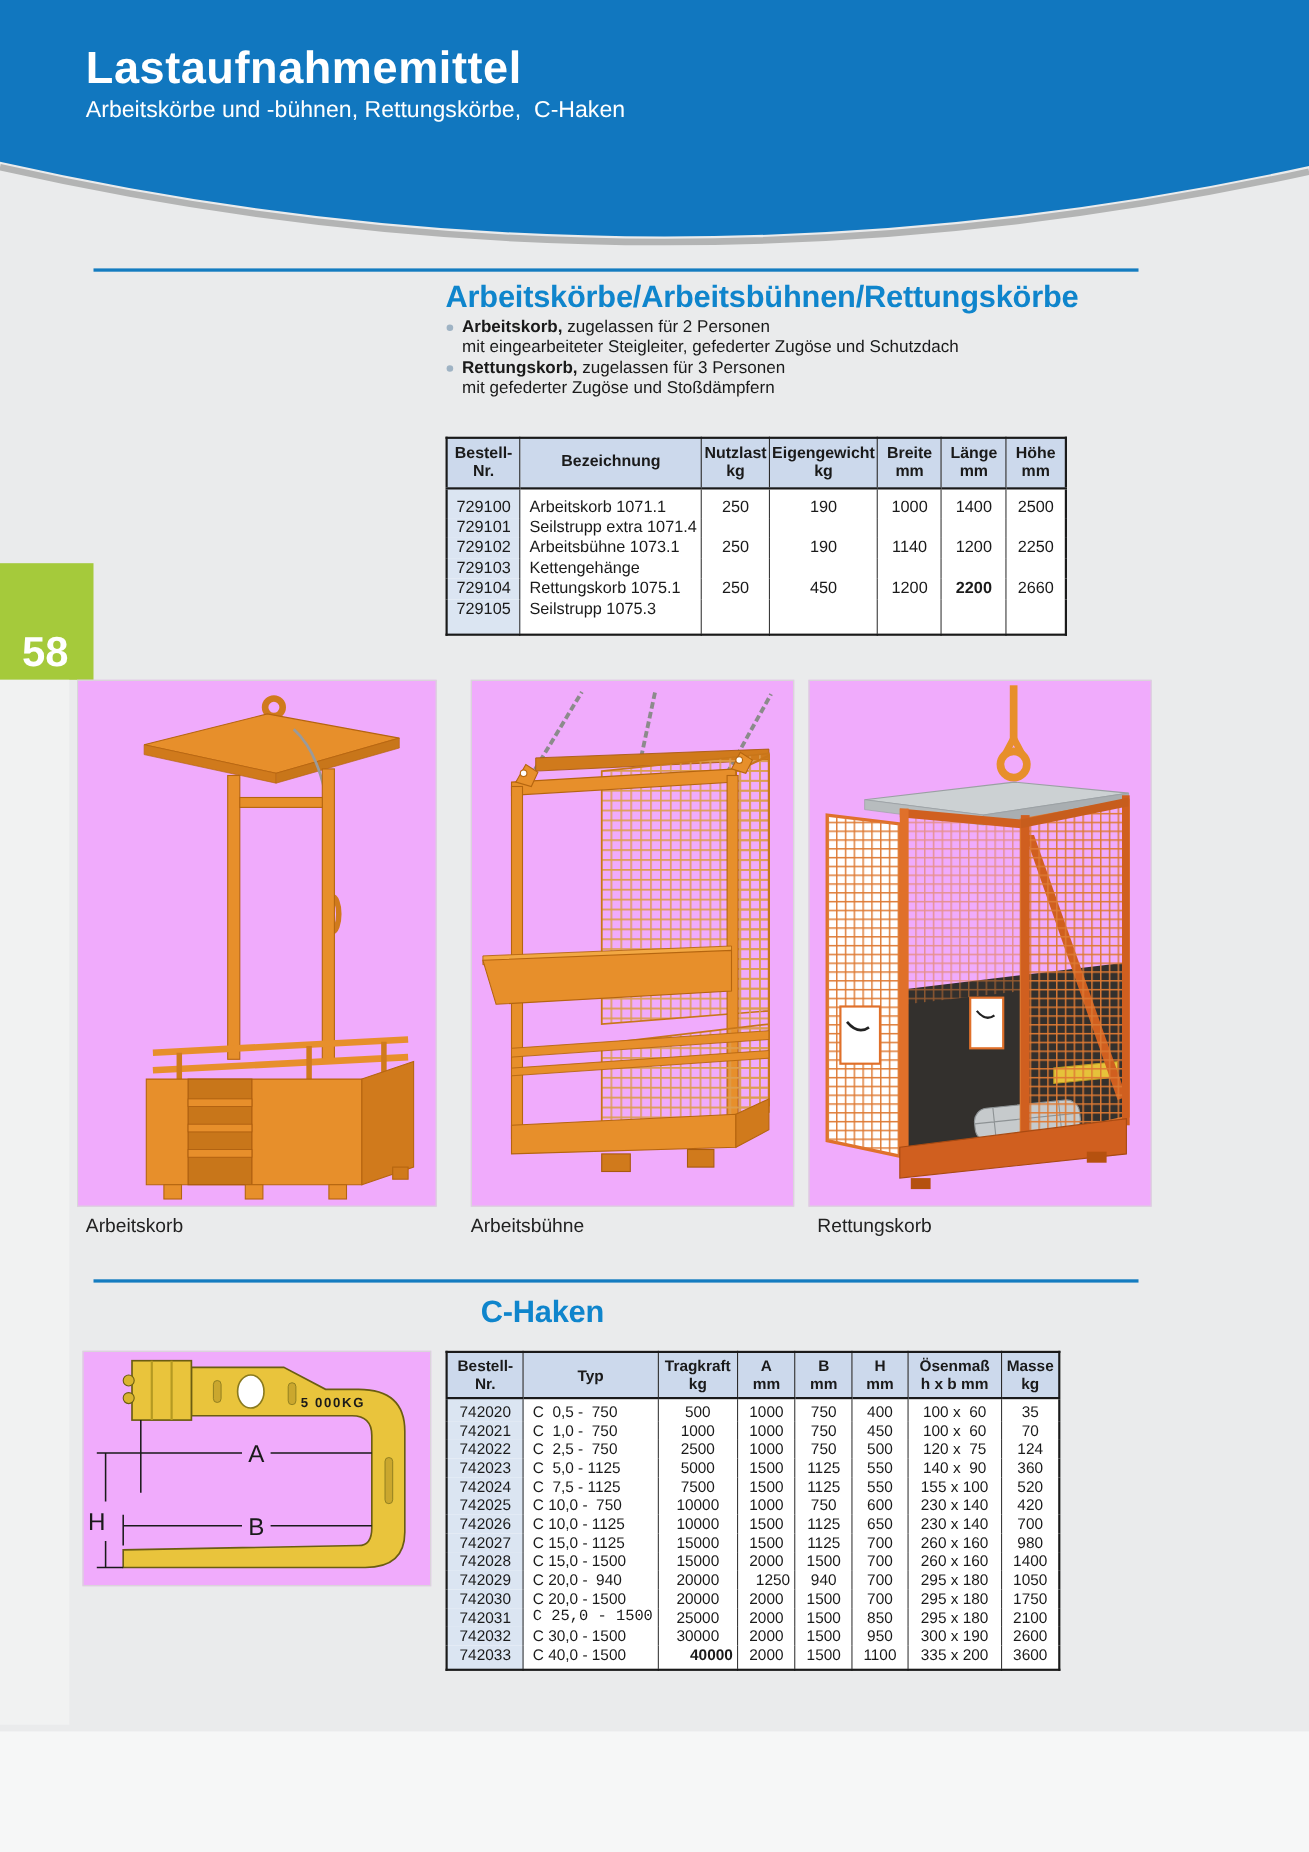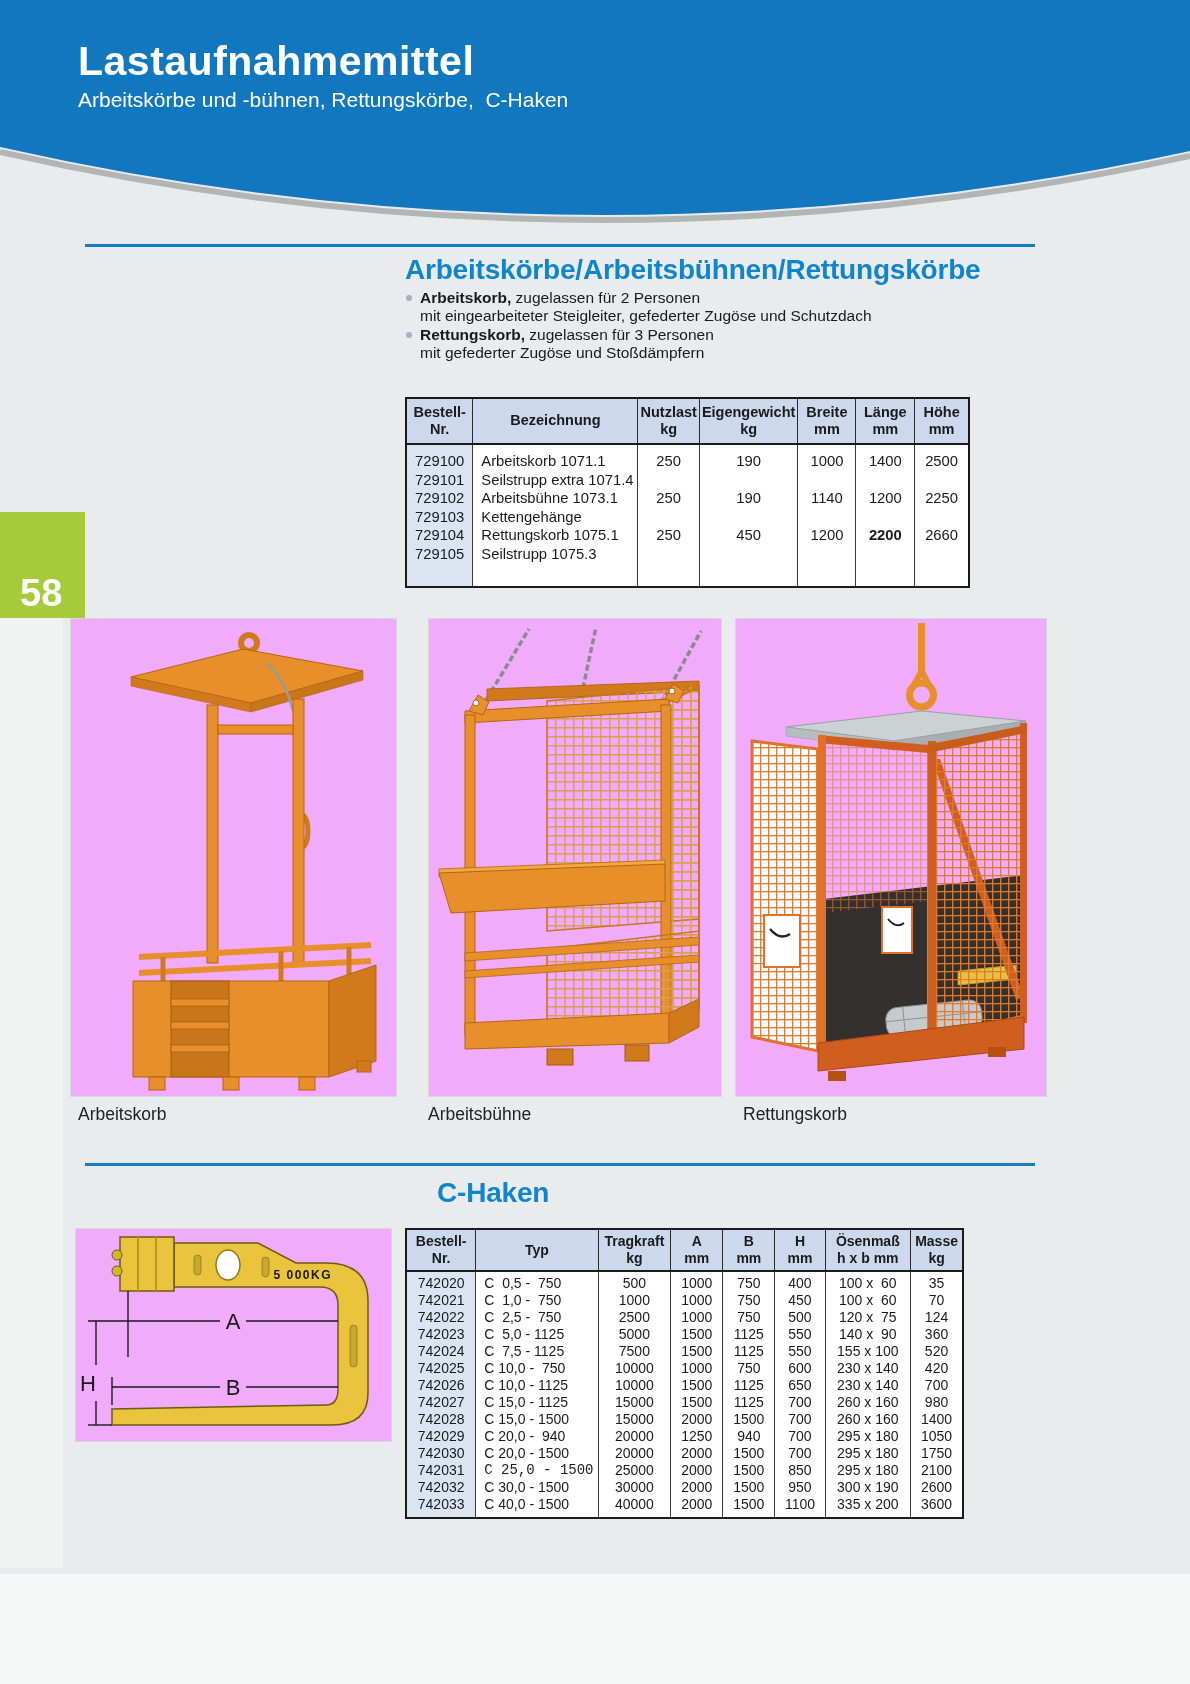--- a/index.html
+++ b/index.html
@@ -36,21 +36,21 @@
   table.dtable td{
     border-left:1px solid #3a3a3a;border-right:1px solid #3a3a3a;
     padding:0 4px;white-space:pre;vertical-align:middle;
   }
   table.dtable td:first-child{background:#dbe5f2;}
   table.dtable td.cl{padding-left:8px;}
   #table1 table{font-size:14.8px;}
   #table1 th{height:44px;font-size:14.5px;}
   #table1 td{line-height:18.6px;}
   #table1 tbody tr:first-child td{padding-top:7px;}
-  #table1 tbody tr:last-child td{padding-bottom:22px;}
+  #table1 tbody tr:last-child td{padding-bottom:12px;}
   #table2 table{font-size:14px;}
   #table2 th{height:40px;font-size:14px;}
   #table2 td{line-height:17px;}
   #table2 tbody tr:first-child td{padding-top:3px;}
   #table2 tbody tr:last-child td{padding-bottom:4px;}
   
   .figure{position:absolute;background:#f0abfc;border:1px solid #d7d8d8;}
   .figure svg{display:block;}
   .caption{position:absolute;font-size:17.5px;color:#222;}
 </style>
@@ -429,21 +429,21 @@
             <td style="text-align: center;">2000</td>
             <td style="text-align: center;">1500</td>
             <td style="text-align: center;">700</td>
             <td style="text-align: center;">260 x 160</td>
             <td style="text-align: center;">1400</td>
           </tr>
           <tr>
             <td style="text-align: center;">742029</td>
             <td class="cl" style="text-align: left;">C 20,0 -  940</td>
             <td style="text-align: center;">20000</td>
-            <td style="text-align: center;">1250</td>
+            <td style="text-align: right;">1250</td>
             <td style="text-align: center;">940</td>
             <td style="text-align: center;">700</td>
             <td style="text-align: center;">295 x 180</td>
             <td style="text-align: center;">1050</td>
           </tr>
           <tr>
             <td style="text-align: center;">742030</td>
             <td class="cl" style="text-align: left;">C 20,0 - 1500</td>
             <td style="text-align: center;">20000</td>
             <td style="text-align: center;">2000</td>
@@ -468,21 +468,21 @@
             <td style="text-align: center;">30000</td>
             <td style="text-align: center;">2000</td>
             <td style="text-align: center;">1500</td>
             <td style="text-align: center;">950</td>
             <td style="text-align: center;">300 x 190</td>
             <td style="text-align: center;">2600</td>
           </tr>
           <tr>
             <td style="text-align: center;">742033</td>
             <td class="cl" style="text-align: left;">C 40,0 - 1500</td>
-            <td style="text-align: center;">40000</td>
+            <td style="text-align: right; font-weight: bold;">40000</td>
             <td style="text-align: center;">2000</td>
             <td style="text-align: center;">1500</td>
             <td style="text-align: center;">1100</td>
             <td style="text-align: center;">335 x 200</td>
             <td style="text-align: center;">3600</td>
           </tr>
         </tbody>
       </table>
     </div>
 

